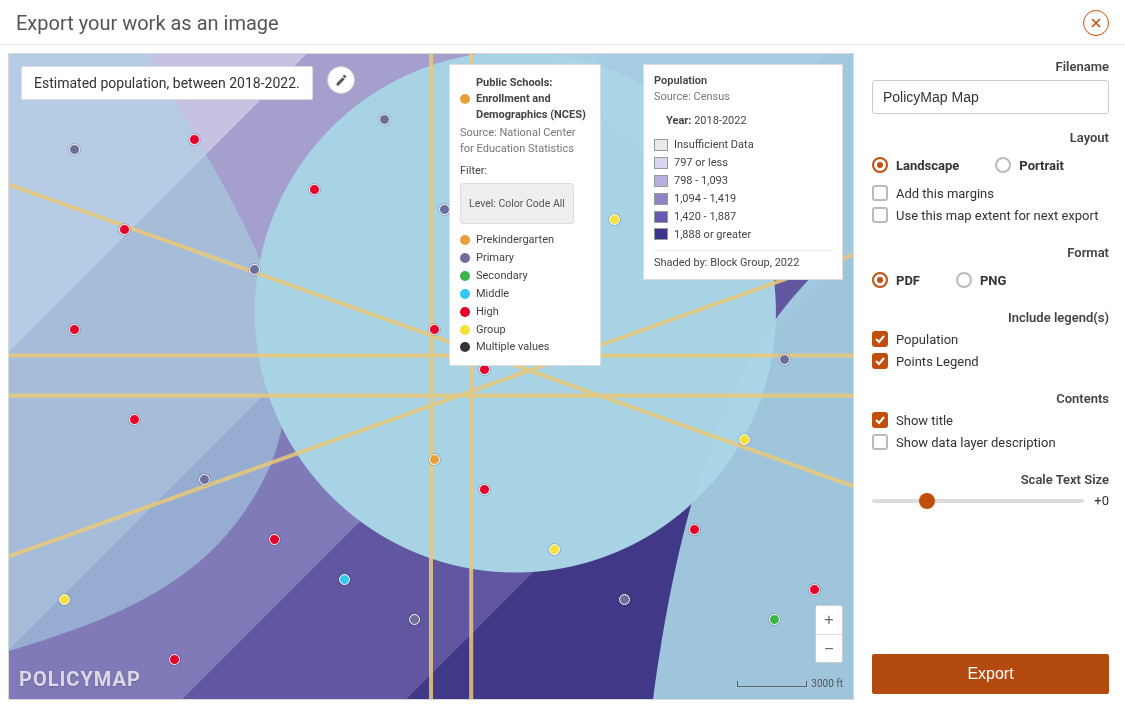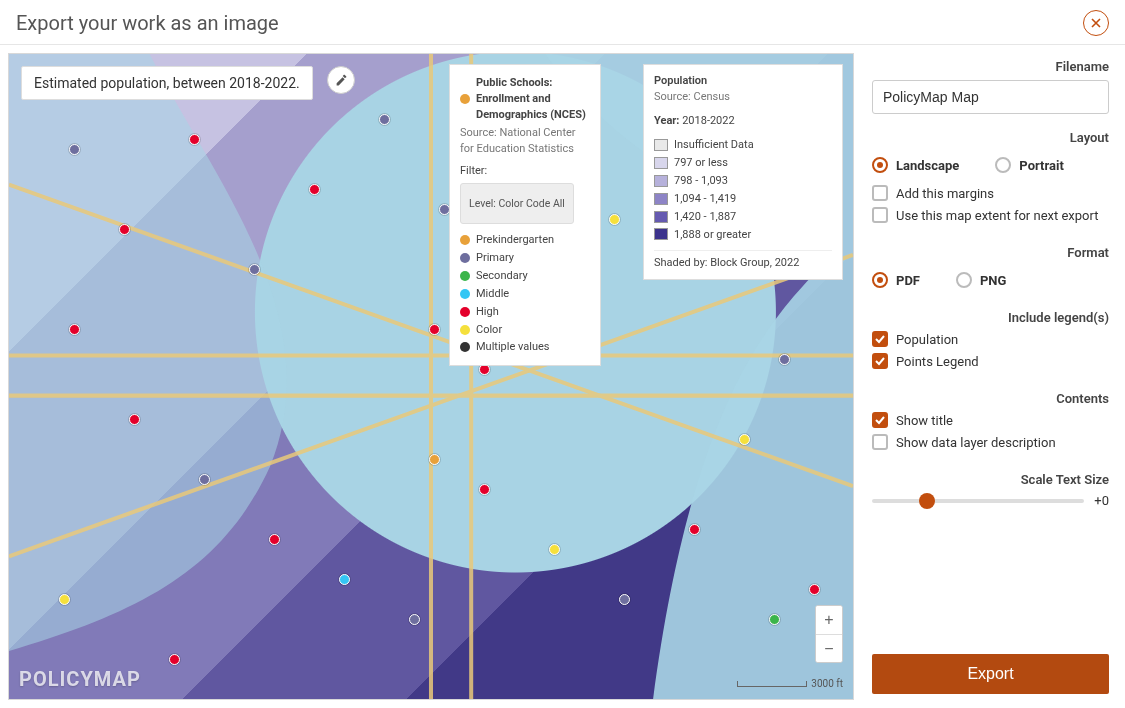--- a/index.html
+++ b/index.html
@@ -235,33 +235,33 @@
             <div class="dotrow">
               <span class="dot" style="background:#34c6f4"></span>
               <span>Middle</span>
             </div>
             <div class="dotrow">
               <span class="dot" style="background:#e4002b"></span>
               <span>High</span>
             </div>
             <div class="dotrow">
               <span class="dot" style="background:#f5e03c"></span>
-              <span>Color</span>
+              <span>Group</span>
             </div>
             <div class="dotrow">
               <span class="dot" style="background:#333333"></span>
               <span>Multiple values</span>
             </div>
           </div>
       </div>
 
       <div class="legend-card pop-legend">
         <div style="font-weight:600">Population</div>
         <div style="color:#777">Source: Census</div>
-        <div style="margin:8px 0">
+        <div style="margin:8px 12px">
           <b>Year:</b>
           <span>2018-2022</span>
         </div>
         <div id="pop-legend-rows">
             <div class="swatchrow">
               <span class="sw" style="background:#e9e9e9"></span>
               <span>Insufficient Data</span>
             </div>
             <div class="swatchrow">
               <span class="sw" style="background:#d8d6ec"></span>

